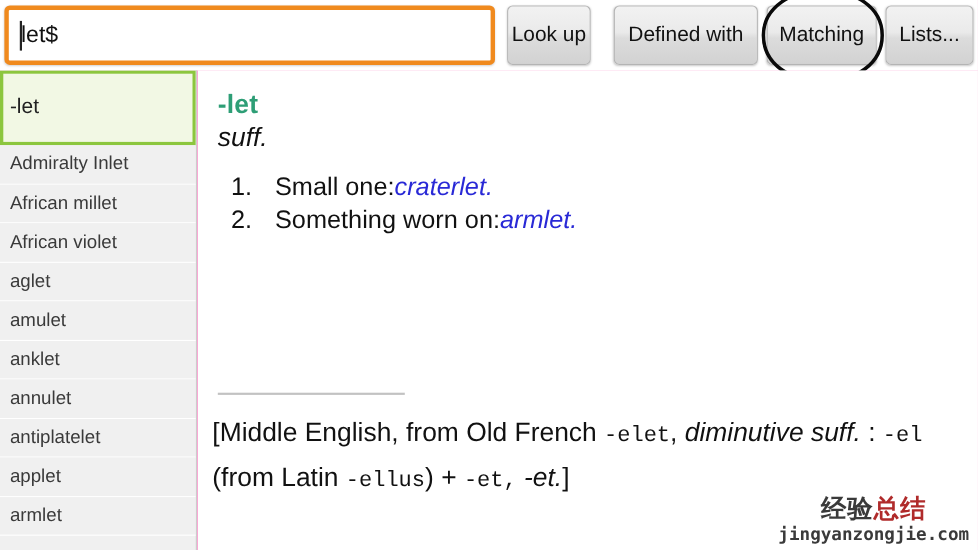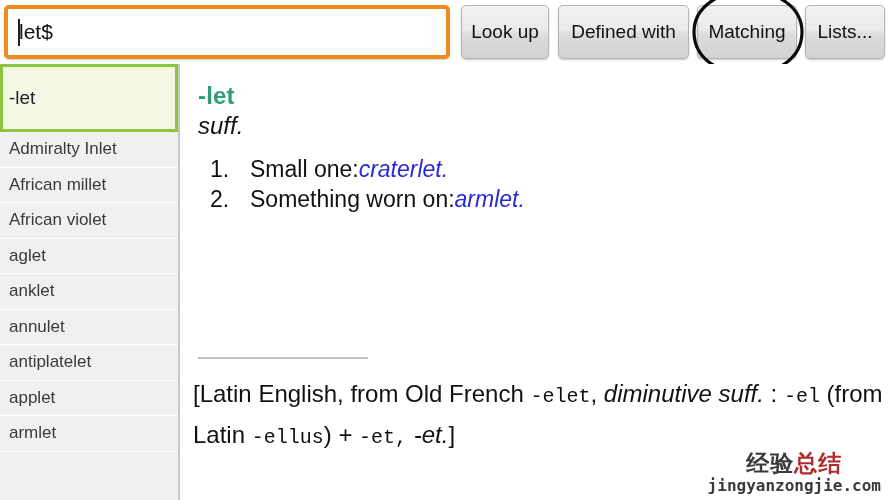--- a/index.html
+++ b/index.html
@@ -44,21 +44,21 @@
     border: 1px solid #b4b4b4;
     border-radius: 5px;
     box-shadow: 0 1px 2px rgba(0,0,0,.22);
     font-family: "Liberation Sans", sans-serif;
     font-size: 19px;
     color: #111;
     display: flex; align-items: center; justify-content: center;
     cursor: default;
     white-space: nowrap;
   }
-  #btn-lookup   { left: 461px; width: 88px; }
+  #btn-lookup   { left: 461px; width: 76px; }
   #btn-defined  { left: 558px; width: 131px; }
   #btn-matching { left: 697px; width: 100px; }
   #btn-lists    { left: 805px; width: 80px; }
 
   
   #annotation-ellipse {
     position: absolute;
     left: 690px; top: -12px;
     width: 116px; height: 88px;
     pointer-events: none;
@@ -206,20 +206,23 @@
       <span>Admiralty Inlet</span>
     </div>
     <div class="list-item">
       <span>African millet</span>
     </div>
     <div class="list-item">
       <span>African violet</span>
     </div>
     <div class="list-item">
       <span>aglet</span>
+    </div>
+    <div class="list-item">
+      <span>amulet</span>
     </div>
     <div class="list-item">
       <span>anklet</span>
     </div>
     <div class="list-item">
       <span>annulet</span>
     </div>
     <div class="list-item">
       <span>antiplatelet</span>
     </div>
@@ -245,20 +248,20 @@
       <li>
         <span class="num">2.</span>
         <span>Something worn on: </span>
         <span class="example">armlet.</span>
       </li>
     </ol>
   </div>
 
   <div id="divider"></div>
 
-  <div id="etymology"><span>[</span><span>Latin English, from Old French </span><span class="mono">-elet</span><span>, </span><span class="ital">diminutive suff.</span><span> : </span><span class="mono">-el</span><span> (from Latin </span><span class="mono">-ellus</span><span>) + </span><span class="mono">-et,</span><span> </span><span class="ital">-et.</span><span>]</span></div>
+  <div id="etymology"><span>[</span><span>Middle English, from Old French </span><span class="mono">-elet</span><span>, </span><span class="ital">diminutive suff.</span><span> : </span><span class="mono">-el</span><span> (from Latin </span><span class="mono">-ellus</span><span>) + </span><span class="mono">-et,</span><span> </span><span class="ital">-et.</span><span>]</span></div>
 
   <div id="watermark">
     <div class="wm-cn"><span class="a">经验</span><span class="b">总结</span></div>
     <div class="wm-url">jingyanzongjie.com</div>
   </div>
 
 </div>
 
 </body></html>

